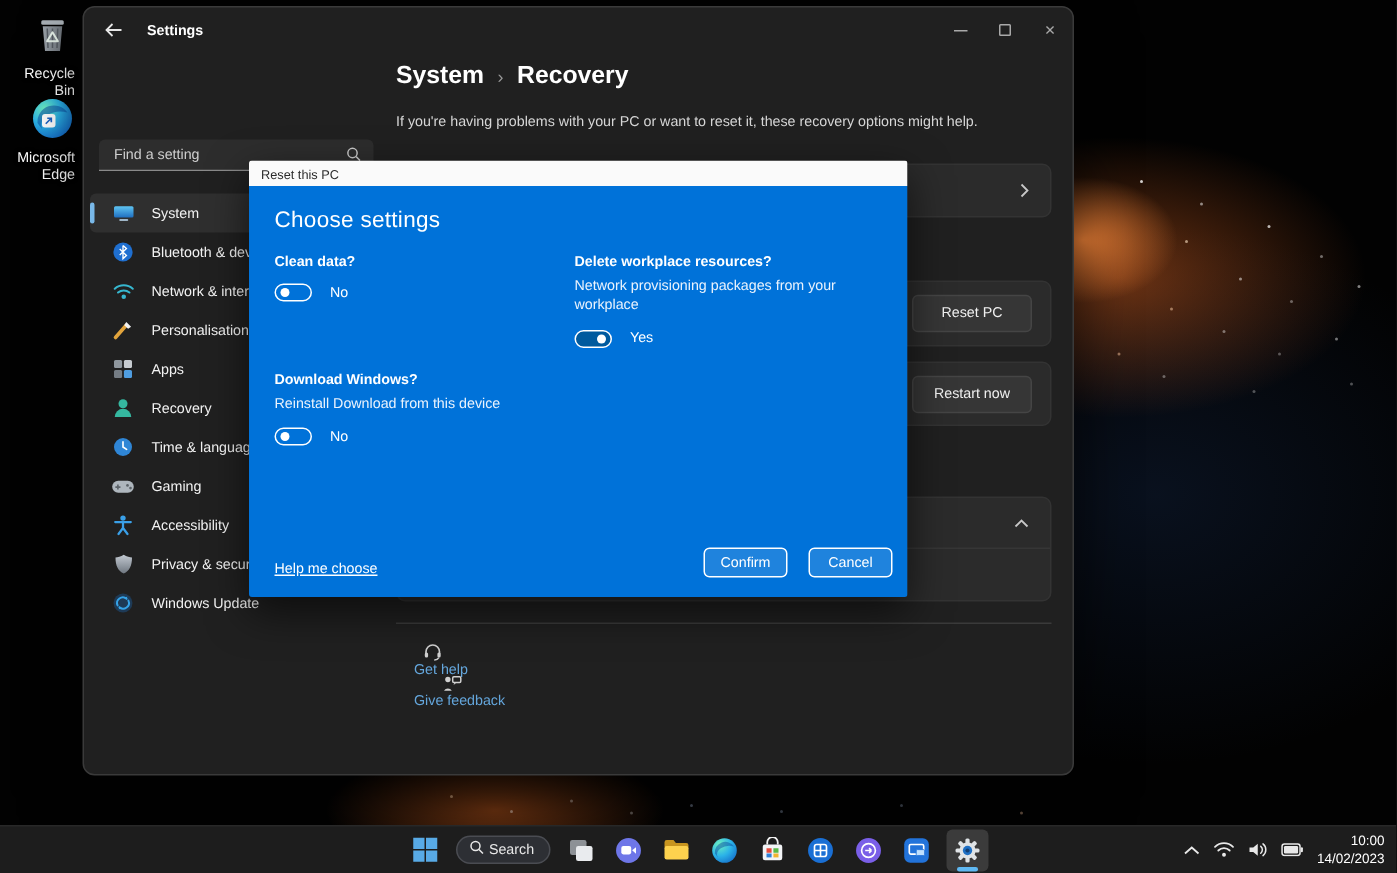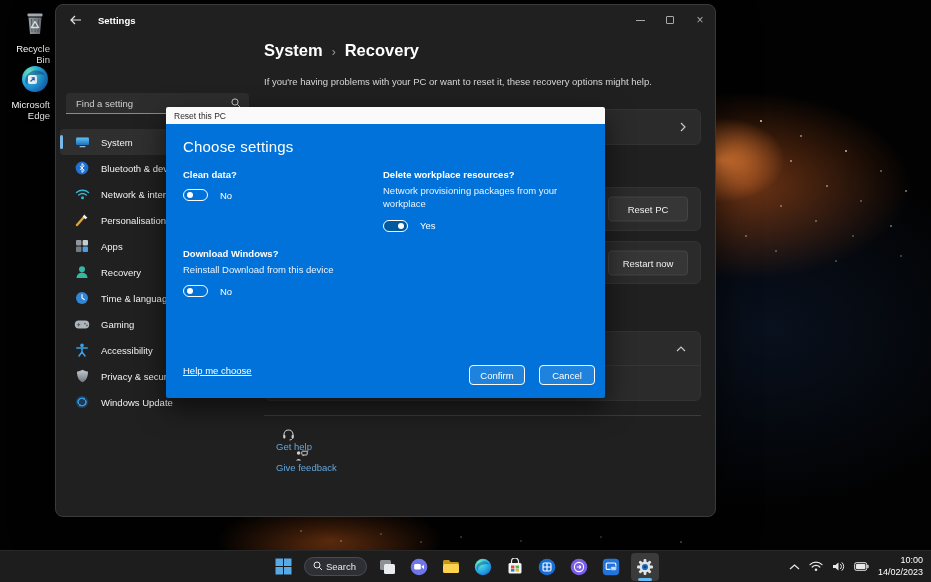--- a/index.html
+++ b/index.html
@@ -105,21 +105,21 @@
   .dlg-h1 { font-size:15px; font-weight:400; letter-spacing:.2px; margin:4px 0 14px 0; }
   .dlg-grid { display:grid; grid-template-columns:200px 1fr; row-gap:16px; }
   .opt-label { font-size:9.5px; font-weight:bold; margin-bottom:5px; }
   .opt-desc { font-size:9.5px; line-height:1.35; color:#eaf3fd; width:196px; }
   .opt-toggle { display:flex; align-items:center; margin-top:9px; }
   .tgl { position:relative; width:25px; height:12px; border:1px solid #fff; border-radius:7px; flex:none; }
   .tgl .knob { position:absolute; left:3px; top:2px; width:6px; height:6px; border-radius:50%; background:#fff; }
   .tgl.on { background:#005a9e; }
   .tgl.on .knob { left:auto; right:3px; }
   .tgl-state { font-size:9.5px; margin-left:12px; }
-  .dlg-footer { position:absolute; left:17px; right:10px; bottom:13px; display:flex; align-items:flex-start; }
+  .dlg-footer { position:absolute; left:17px; right:10px; bottom:13px; display:flex; align-items:flex-end; }
   .help-link { font-size:9.5px; color:#fff; text-decoration:underline; }
   .dlg-btns { margin-left:auto; display:flex; gap:14px; }
   .dlg-btn { min-width:56px; height:20px; padding:0 10px; background:rgba(255,255,255,.12);
     border:1.5px solid #fff; border-radius:4px; color:#fff; font-size:9.5px; font-family:inherit;
     display:flex; align-items:center; justify-content:center; }
 
   
   .taskbar { position:absolute; left:0; right:0; bottom:0; height:32px; background:#1d1d1d;
     border-top:1px solid rgba(255,255,255,.05); }
   .tb-center { position:absolute; left:0; right:0; top:0; bottom:0; display:flex; align-items:center; justify-content:center; gap:8px; }

